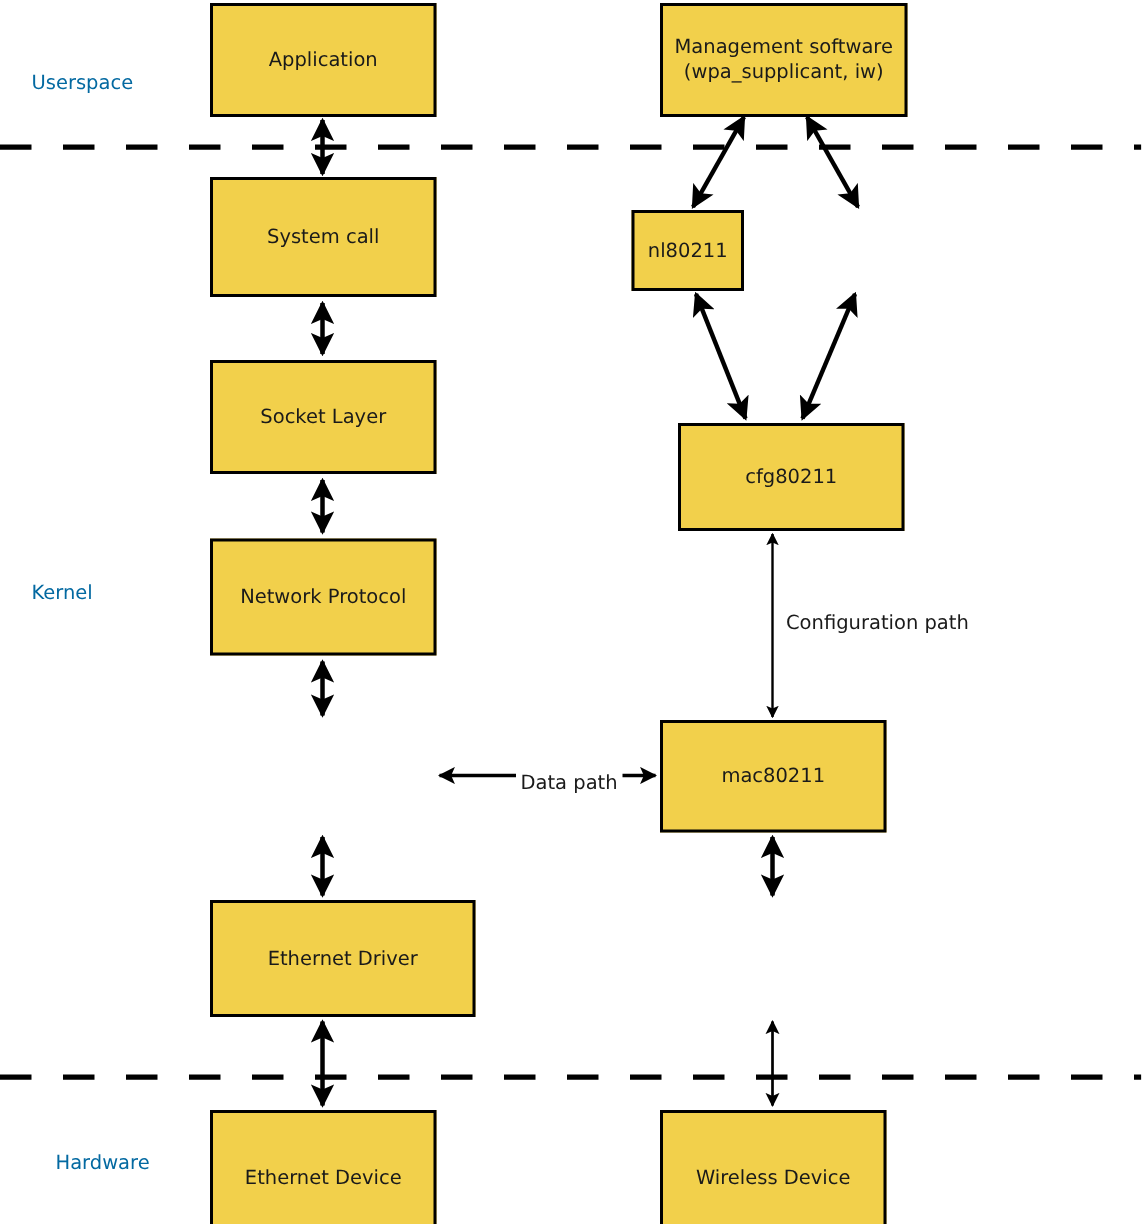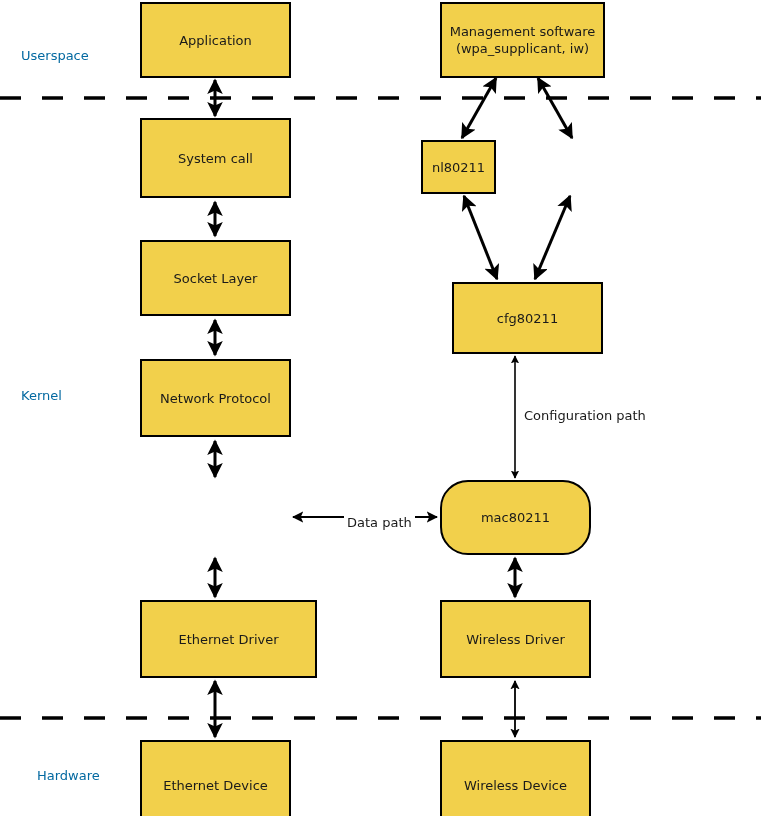--- a/index.html
+++ b/index.html
@@ -127,25 +127,22 @@
   <div class="node" style="left:440px; top:2px; width:165px; height:76px;">
     <span class="node-label">Management software
 (wpa_supplicant, iw)</span>
   </div>
   <div class="node" style="left:421px; top:140px; width:75px; height:54px;">
     <span class="node-label">nl80211</span>
   </div>
   <div class="node" style="left:440px; top:282px; width:151px; height:72px;margin-left:12px;">
     <span class="node-label">cfg80211</span>
   </div>
-  <div class="node" style="left:440px; top:480px; width:151px; height:75px;border-radius:28px;">
+  <div class="node" style="left:440px; top:480px; width:151px; height:75px;">
     <span class="node-label">mac80211</span>
-  </div>
-  <div class="node" style="left:440px; top:600px; width:151px; height:78px;">
-    <span class="node-label">Wireless Driver</span>
   </div>
   <div class="node" style="left:440px; top:740px; width:151px; height:90px;">
     <span class="node-label">Wireless Device</span>
   </div>
 
   <div class="edge-label" style="left:521px; top:408px;">Configuration path</div>
   <div class="edge-label" style="left:344px; top:515px;">Data path</div>
 
 </div>
 

